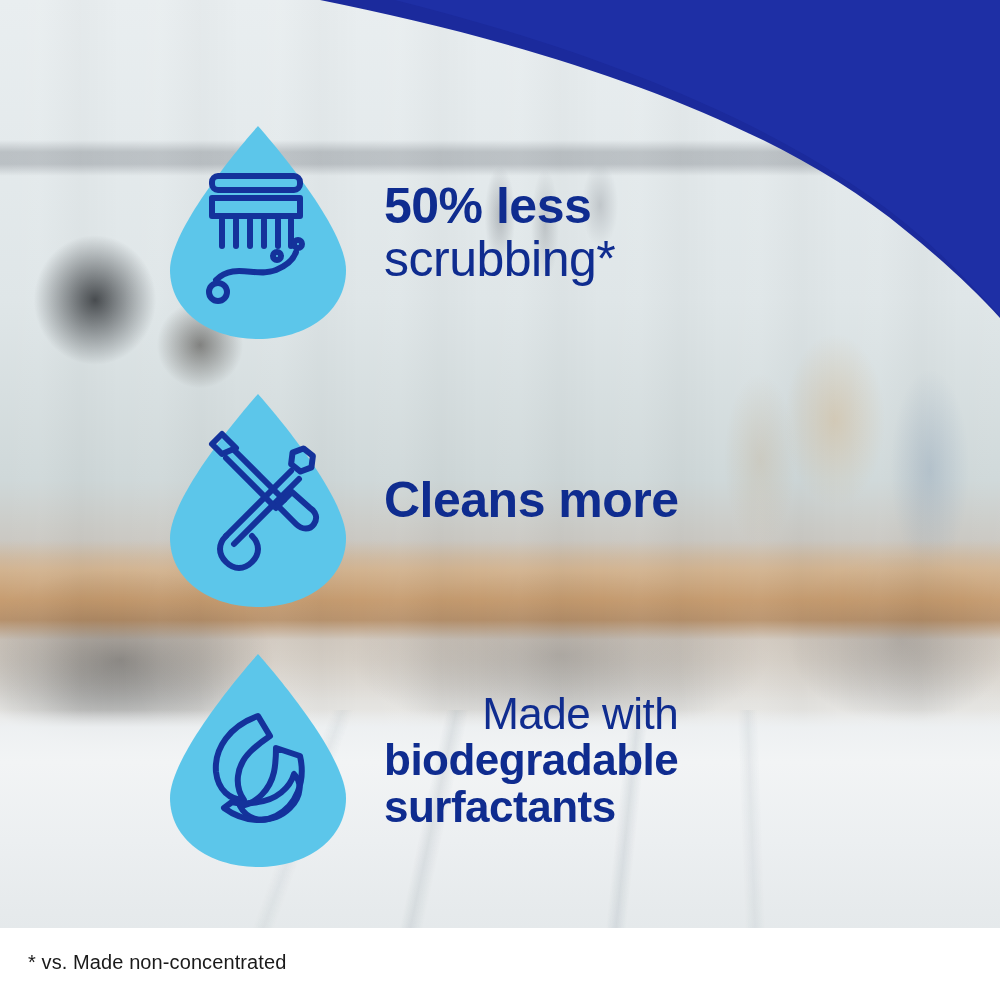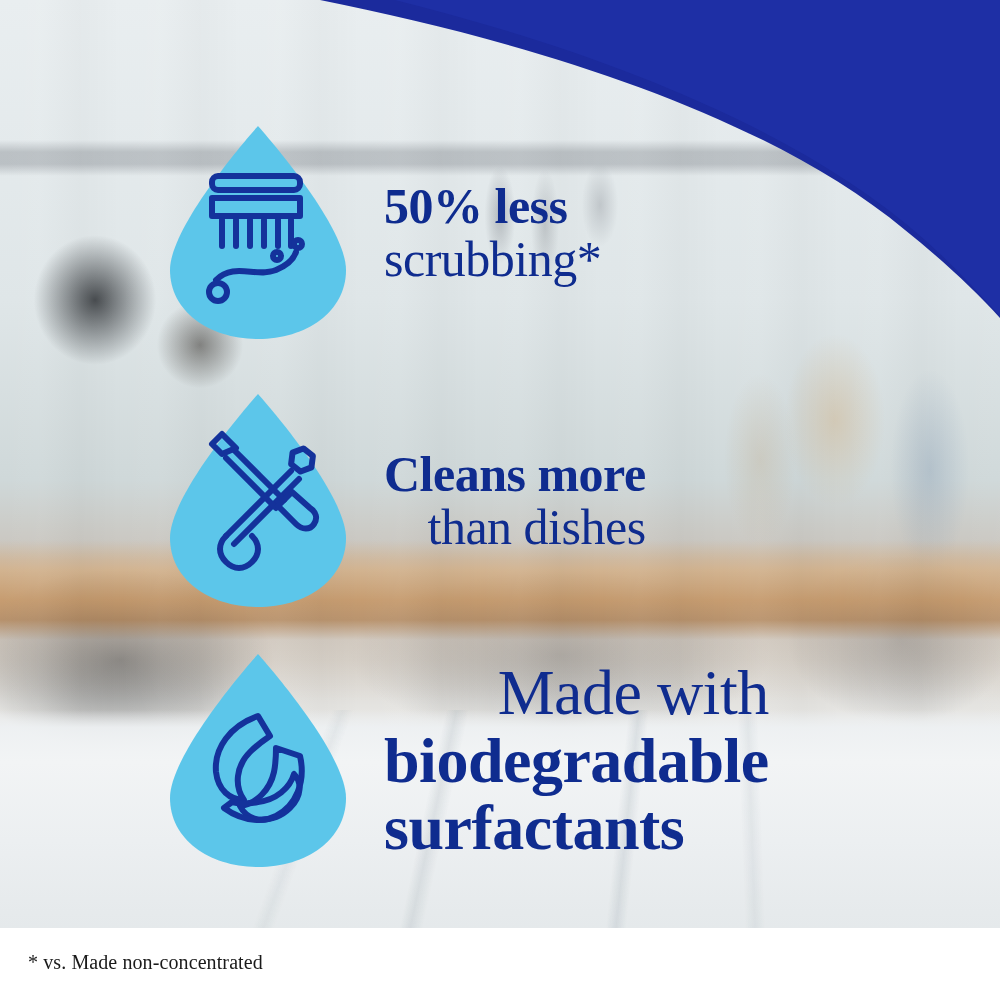--- a/index.html
+++ b/index.html
@@ -13,21 +13,20 @@
     background: #ffffff;
     overflow: hidden;
   }
 
   .poster {
     position: relative;
     width: 1000px;
     height: 1000px;
     overflow: hidden;
     background: #fca5a5;
-    font-family: Liberation Serif, serif;
   }
 
   
   .bg-photo {
     position: absolute;
     inset: 0;
     background:
       
       linear-gradient(to bottom,
         rgba(255,255,255,0) 0%,
@@ -145,21 +144,21 @@
   }
   .line {
     display: block;
     white-space: nowrap;
   }
   .bold { font-weight: 700; }
   .reg  { font-weight: 400; text-align: right; }
 
   .f1 .feature-text { font-size: 50px; }
   .f2 .feature-text { font-size: 50px; }
-  .f3 .feature-text { font-size: 64px; }
+  .f3 .feature-text { font-size: 44px; }
 
   
   .footnote {
     position: absolute;
     left: 28px;
     bottom: 26px;
     font-size: 20px;
     color: #1a1a1a;
     font-weight: 400;
     letter-spacing: 0.1px;
@@ -224,21 +223,20 @@
 
             <line x1="66" y1="70" x2="116" y2="120"></line>
             <line x1="74" y1="62" x2="124" y2="112"></line>
             <path d="M62 66 L52 56 L62 46 L76 60 Z"></path>
             <path d="M118 118 L136 136 C142 142 150 142 154 136 C158 130 156 124 150 120 L132 104 Z"></path>
           </g>
         </svg>
       </div>
       <div class="feature-text">
         <span class="line bold">Cleans more</span>
-        <span class="line reg">than dishes</span>
       </div>
     </div>
 
     <div class="feature f3">
       <div class="droplet">
         <svg width="196" height="225" viewBox="0 0 196 225">
           <path d="M98 6 C98 6 186 104 186 150 C186 192 146 219 98 219 C50 219 10 192 10 150 C10 104 98 6 98 6 Z" fill="#5cc6ea"></path>
           <g fill="none" stroke="#14329b" stroke-width="6" stroke-linecap="round" stroke-linejoin="round">
             <path d="M98 68 C70 78 54 100 56 124 C58 142 70 152 84 152 C74 138 76 118 90 104 C98 96 104 92 110 88 Z"></path>
             <path d="M140 108 C146 134 136 158 116 168 C100 176 86 170 80 158 C96 156 110 142 114 124 C116 114 116 108 116 100 Z"></path>

